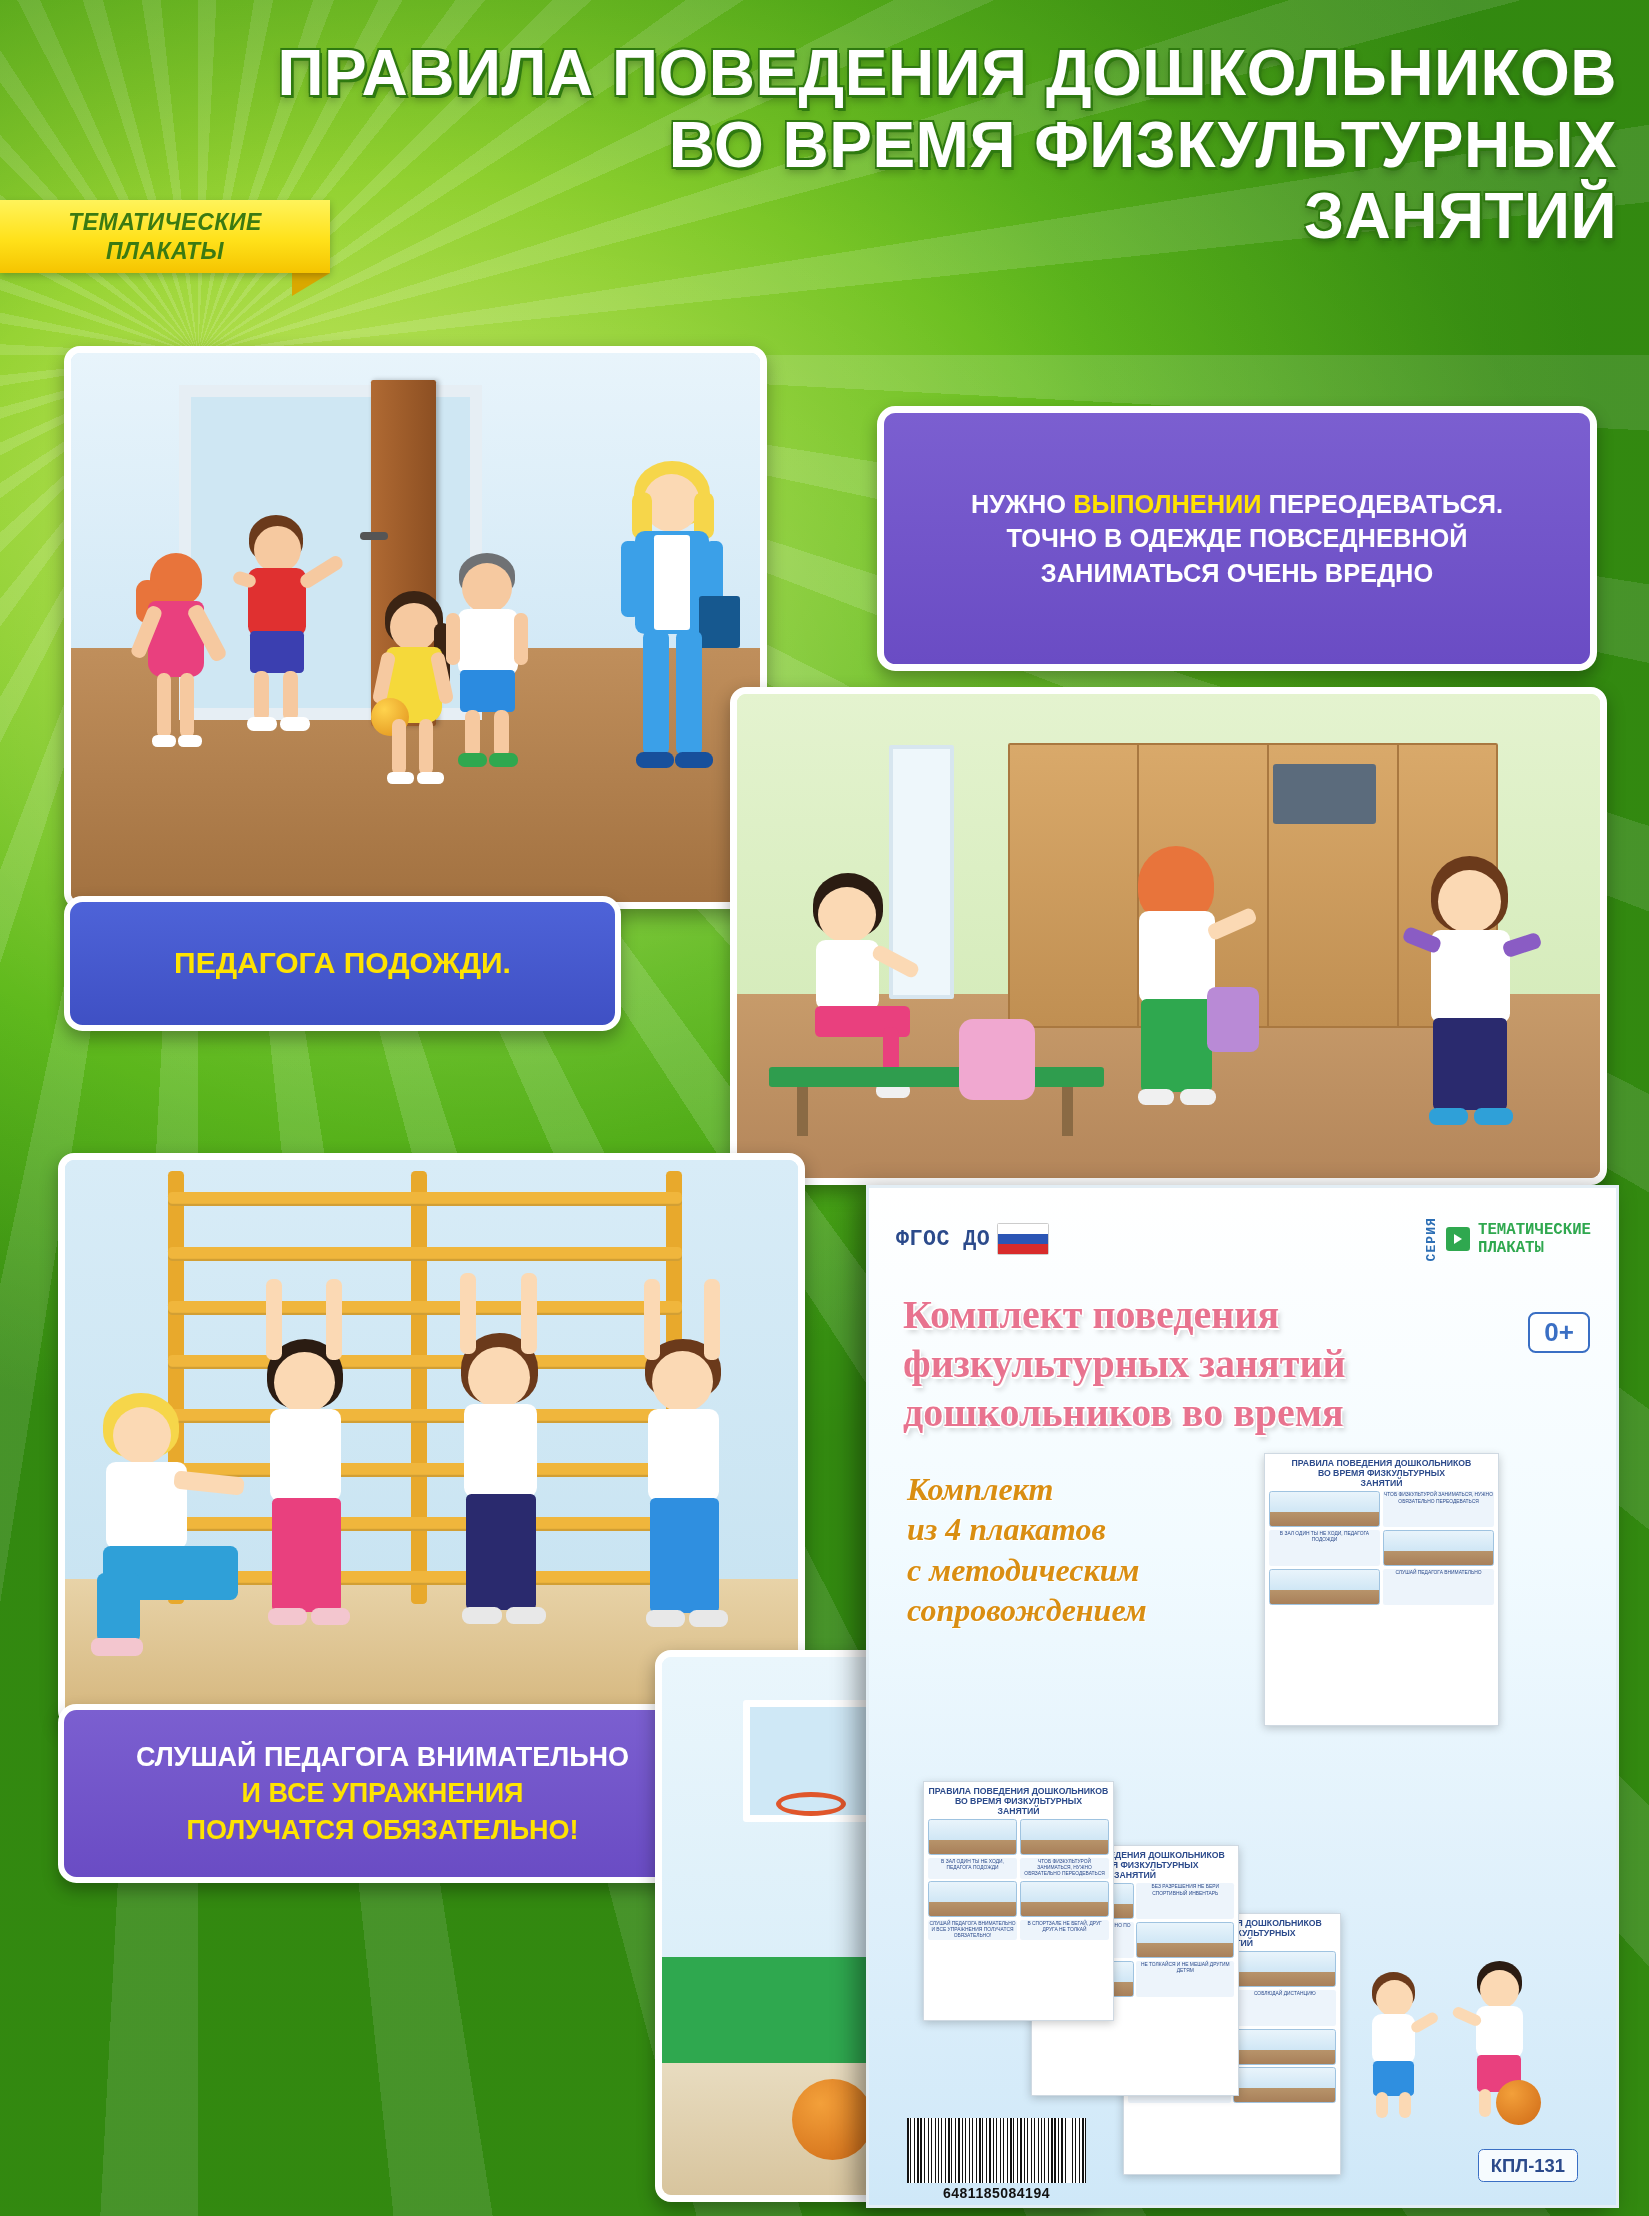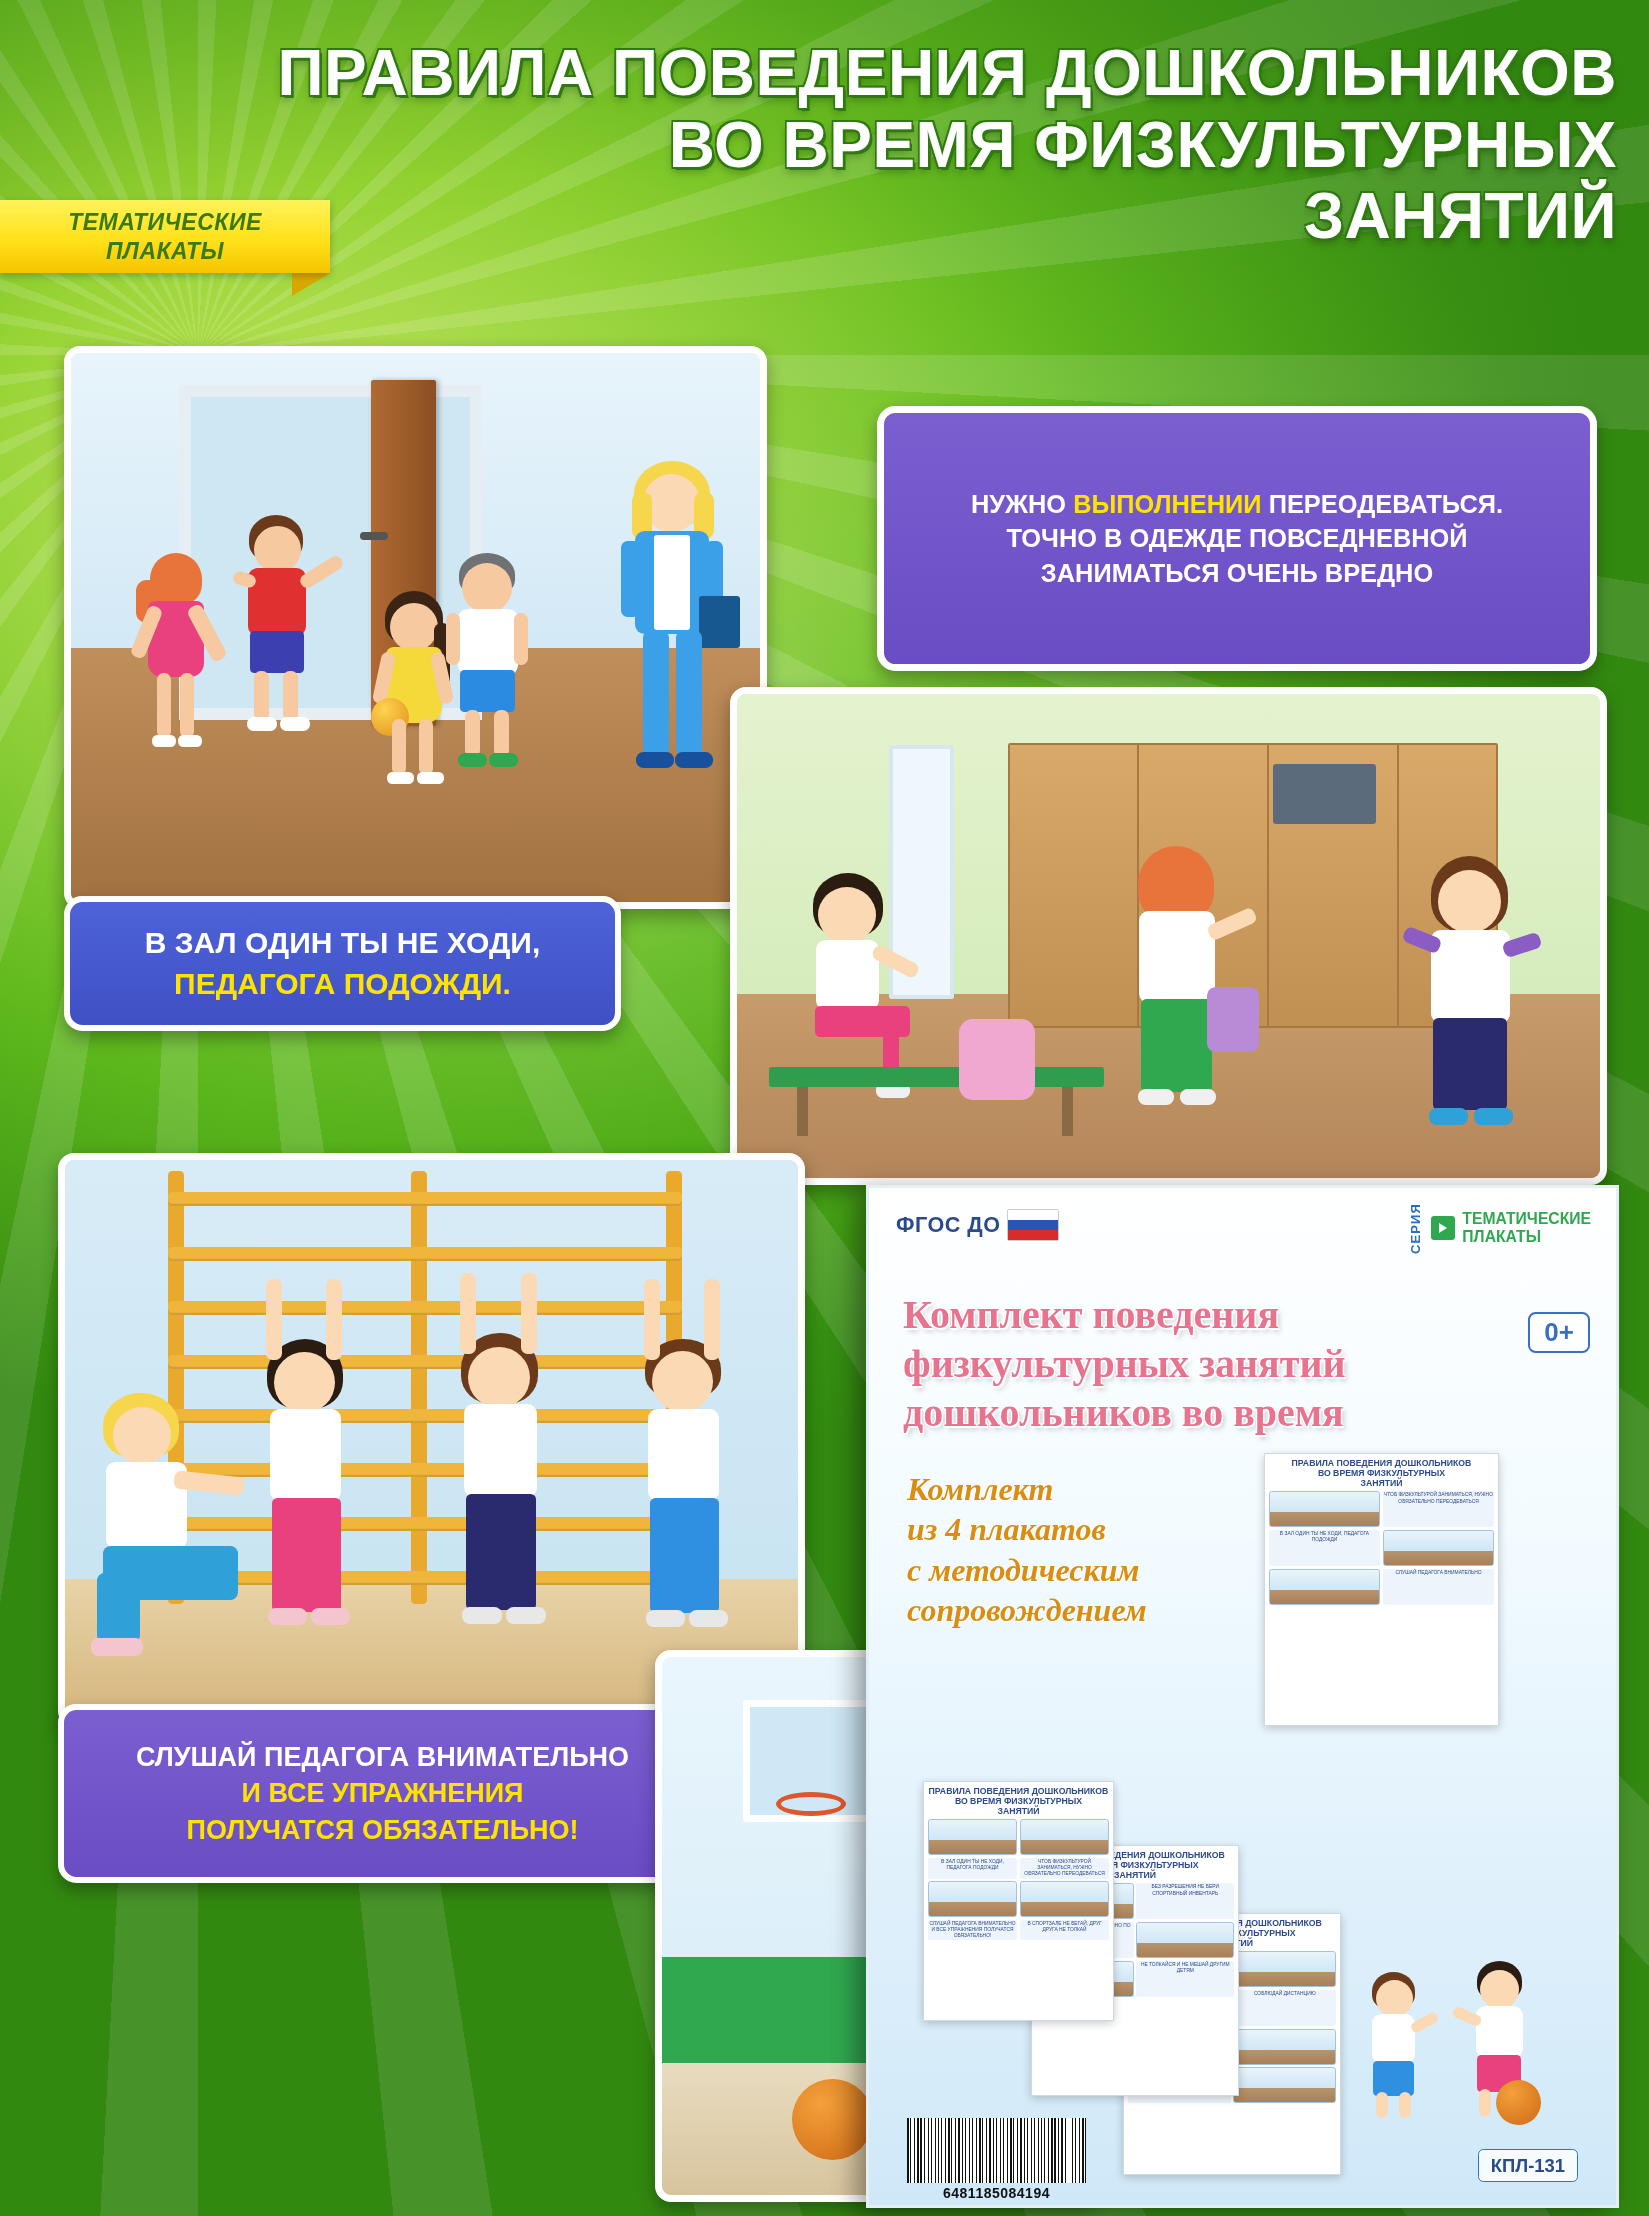--- a/index.html
+++ b/index.html
@@ -169,21 +169,21 @@
   
   #cover {
     position: absolute;
     left: 866px; top: 1185px; width: 747px; height: 1017px;
     background: linear-gradient(180deg, #ffffff 0%, #f2fbff 35%, #dff0fb 70%, #cfe8f8 100%);
     border: 3.2px solid #e3eef5;
     box-shadow: -8.7px 5.4px 25px rgba(0,0,0,.42);
     overflow: hidden;
   }
   .cover-top {
-    position: absolute; left: 0; top: 0; width: 100%; height: 81px;
+    position: absolute; left: 0; top: 14px; width: 100%; height: 81px; font-family: Liberation Mono, monospace;
   }
   .fgos {
     position: absolute; left: 27px; top: 20.6px;
     display: flex; align-items: center; gap: 6.5px;
   }
   .fgos-label { font-size: 21.6px; font-weight: bold; color: #2b4a8b; letter-spacing: 0.5px;}
   .flag {
     width: 50px; height: 30px; border-radius: 1.6px; overflow: hidden;
     display: flex; flex-direction: column; border: 0.5px solid #ccc;
   }
@@ -395,21 +395,20 @@
       <div class="limb" style="left:87px;top:80px;width:18.4px;height:76px;background:#3ba0e8;"></div>
       <div style="position:absolute;left:81px;top:135px;width:41px;height:52px;background:#16588f;border-radius:3.2px;"></div>
       <div class="limb" style="left:25px;top:170px;width:26px;height:124px;background:#3ba0e8;border-radius:6.5px;"></div>
       <div class="limb" style="left:58px;top:170px;width:26px;height:124px;background:#3ba0e8;border-radius:6.5px;"></div>
       <div style="position:absolute;left:18.4px;top:291px;width:38px;height:16px;background:#17509c;border-radius:7.6px;"></div>
       <div style="position:absolute;left:57px;top:291px;width:38px;height:16px;background:#17509c;border-radius:7.6px;"></div>
     </div>
   </div>
 
   <div class="caption" id="poster1-caption">
-    <div class="line">В ЗАЛ ОДИН ТЫ НЕ ХОДИ,</div>
     <div class="line hl">ПЕДАГОГА ПОДОЖДИ.</div>
   </div>
 
   <div class="caption" id="poster2-caption">
     <div class="line">
       <span>НУЖНО </span><span class="hl">ВЫПОЛНЕНИИ</span><span> ПЕРЕОДЕВАТЬСЯ.</span>
     </div>
     <div class="line">ТОЧНО В ОДЕЖДЕ ПОВСЕДНЕВНОЙ</div>
     <div class="line">ЗАНИМАТЬСЯ ОЧЕНЬ ВРЕДНО</div>
   </div>

